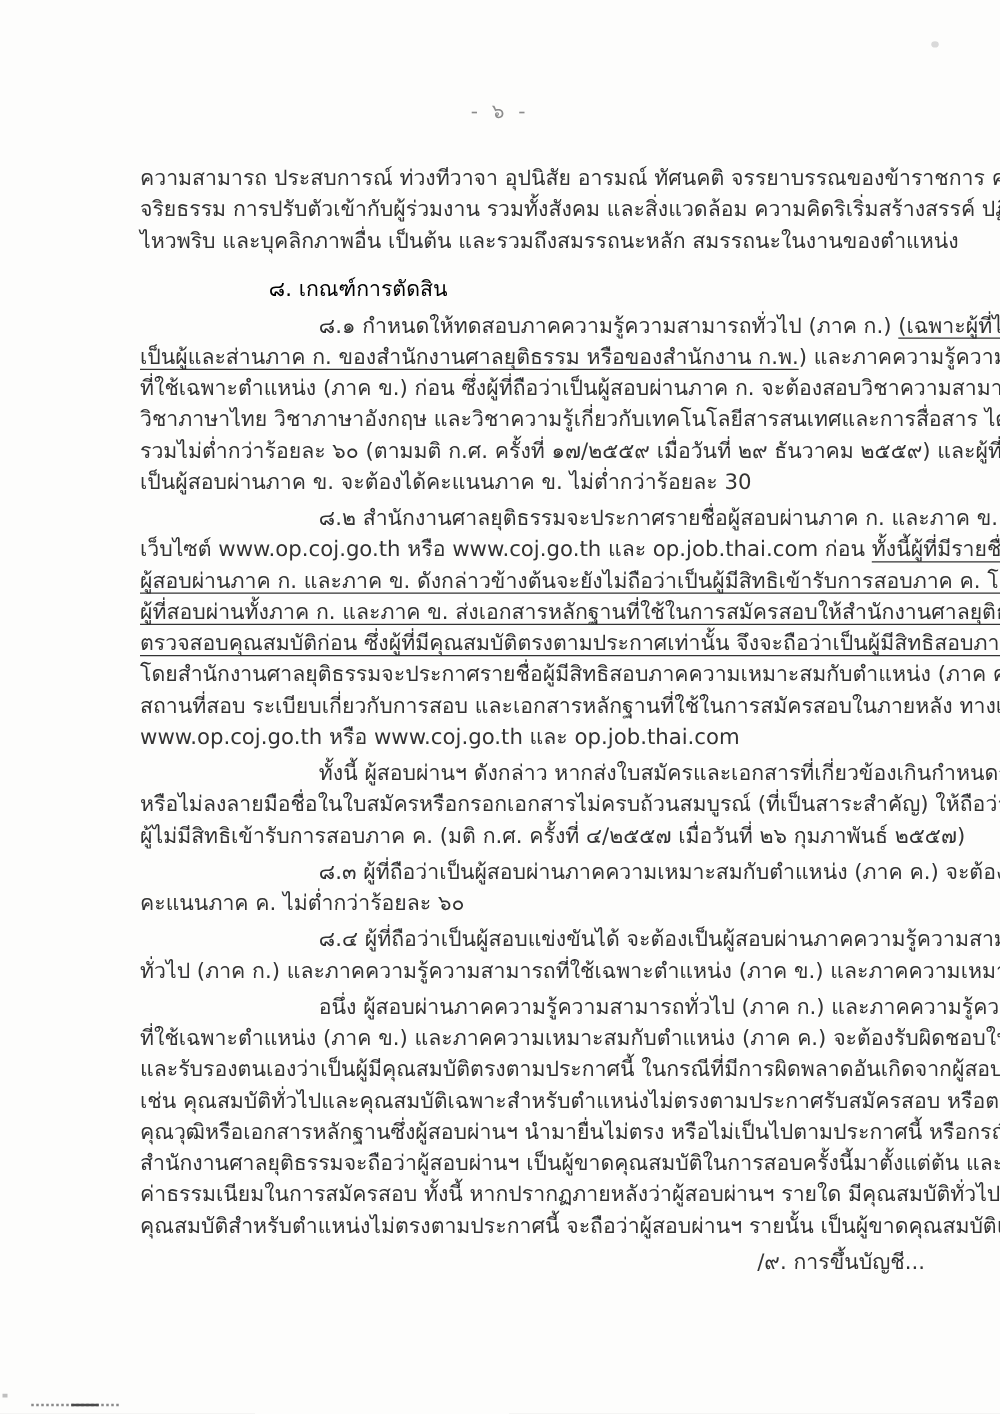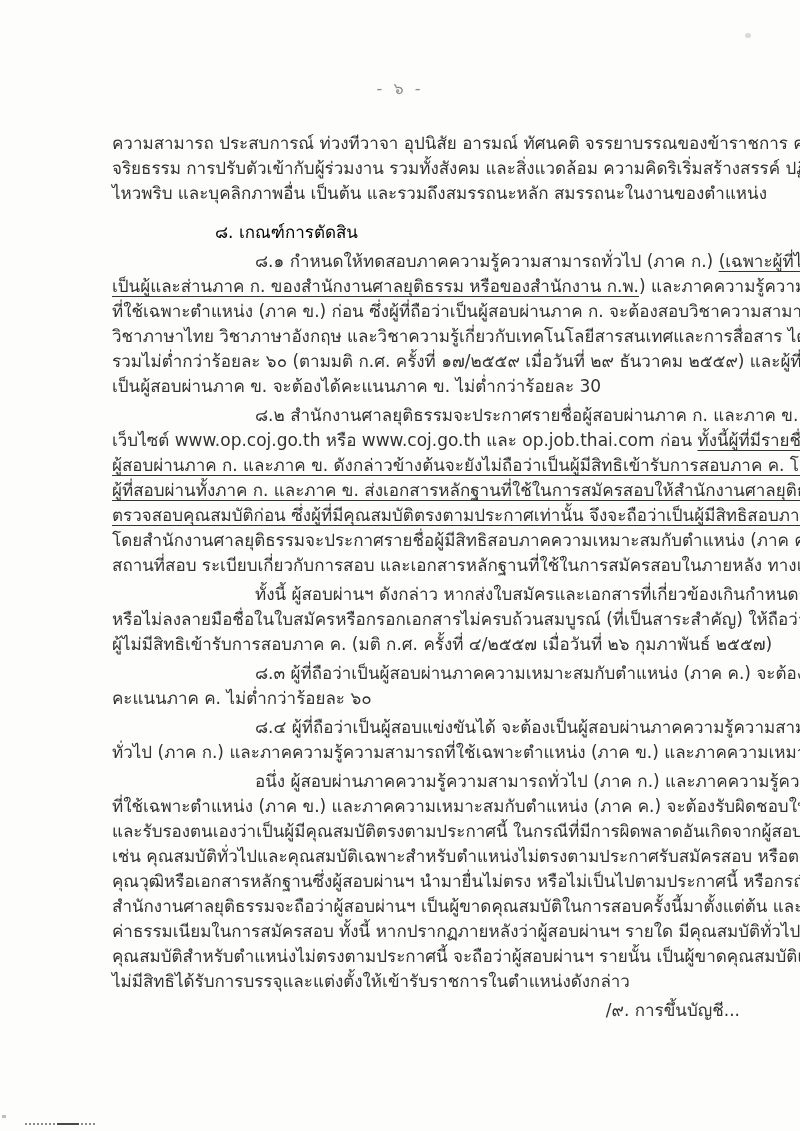--- a/index.html
+++ b/index.html
@@ -61,20 +61,21 @@
     </div>
 
     <div class="para">
       <div class="line ind"><span>๘.๒ สำนักงานศาลยุติธรรมจะประกาศรายชื่อผู้สอบผ่านภาค ก. และภาค ข. ทาง</span></div>
       <div class="line"><span>เว็บไซต์ www.op.coj.go.th หรือ www.coj.go.th และ op.job.thai.com ก่อน </span><span class="u">ทั้งนี้ผู้ที่มีรายชื่อเป็น</span></div>
       <div class="line"><span class="u">ผู้สอบผ่านภาค ก. และภาค ข. ดังกล่าวข้างต้นจะยังไม่ถือว่าเป็นผู้มีสิทธิเข้ารับการสอบภาค ค. โดยกำหนดให้</span></div>
       <div class="line"><span class="u">ผู้ที่สอบผ่านทั้งภาค ก. และภาค ข. ส่งเอกสารหลักฐานที่ใช้ในการสมัครสอบให้สำนักงานศาลยุติธรรม</span></div>
       <div class="line"><span class="u">ตรวจสอบคุณสมบัติก่อน ซึ่งผู้ที่มีคุณสมบัติตรงตามประกาศเท่านั้น จึงจะถือว่าเป็นผู้มีสิทธิสอบภาค ค. ต่อไป</span></div>
       <div class="line"><span>โดยสำนักงานศาลยุติธรรมจะประกาศรายชื่อผู้มีสิทธิสอบภาคความเหมาะสมกับตำแหน่ง (ภาค ค.) วัน เวลา</span></div>
       <div class="line"><span>สถานที่สอบ ระเบียบเกี่ยวกับการสอบ และเอกสารหลักฐานที่ใช้ในการสมัครสอบในภายหลัง ทางเว็บไซต์</span></div>
+      <div class="line"><span>www.op.coj.go.th หรือ www.coj.go.th และ op.job.thai.com</span></div>
     </div>
 
     <div class="para">
       <div class="line ind"><span>ทั้งนี้ ผู้สอบผ่านฯ ดังกล่าว หากส่งใบสมัครและเอกสารที่เกี่ยวข้องเกินกำหนดระยะเวลา</span></div>
       <div class="line"><span>หรือไม่ลงลายมือชื่อในใบสมัครหรือกรอกเอกสารไม่ครบถ้วนสมบูรณ์ (ที่เป็นสาระสำคัญ) ให้ถือว่าเป็น</span></div>
       <div class="line"><span>ผู้ไม่มีสิทธิเข้ารับการสอบภาค ค. (มติ ก.ศ. ครั้งที่ ๔/๒๕๕๗ เมื่อวันที่ ๒๖ กุมภาพันธ์ ๒๕๕๗)</span></div>
     </div>
 
     <div class="para">
       <div class="line ind"><span>๘.๓ ผู้ที่ถือว่าเป็นผู้สอบผ่านภาคความเหมาะสมกับตำแหน่ง (ภาค ค.) จะต้องได้</span></div>
@@ -88,21 +89,20 @@
 
     <div class="para">
       <div class="line ind"><span>อนึ่ง ผู้สอบผ่านภาคความรู้ความสามารถทั่วไป (ภาค ก.) และภาคความรู้ความสามารถ</span></div>
       <div class="line"><span>ที่ใช้เฉพาะตำแหน่ง (ภาค ข.) และภาคความเหมาะสมกับตำแหน่ง (ภาค ค.) จะต้องรับผิดชอบในการตรวจสอบ</span></div>
       <div class="line"><span>และรับรองตนเองว่าเป็นผู้มีคุณสมบัติตรงตามประกาศนี้ ในกรณีที่มีการผิดพลาดอันเกิดจากผู้สอบผ่านฯ</span></div>
       <div class="line"><span>เช่น คุณสมบัติทั่วไปและคุณสมบัติเฉพาะสำหรับตำแหน่งไม่ตรงตามประกาศรับสมัครสอบ หรือตรวจพบว่า</span></div>
       <div class="line"><span>คุณวุฒิหรือเอกสารหลักฐานซึ่งผู้สอบผ่านฯ นำมายื่นไม่ตรง หรือไม่เป็นไปตามประกาศนี้ หรือกรณีอื่นๆ</span></div>
       <div class="line"><span>สำนักงานศาลยุติธรรมจะถือว่าผู้สอบผ่านฯ เป็นผู้ขาดคุณสมบัติในการสอบครั้งนี้มาตั้งแต่ต้น และจะไม่คืน</span></div>
       <div class="line"><span>ค่าธรรมเนียมในการสมัครสอบ ทั้งนี้ หากปรากฏภายหลังว่าผู้สอบผ่านฯ รายใด มีคุณสมบัติทั่วไปหรือ</span></div>
       <div class="line"><span>คุณสมบัติสำหรับตำแหน่งไม่ตรงตามประกาศนี้ จะถือว่าผู้สอบผ่านฯ รายนั้น เป็นผู้ขาดคุณสมบัติและ</span></div>
-      <div class="line"><span>ไม่มีสิทธิได้รับการบรรจุและแต่งตั้งให้เข้ารับราชการในตำแหน่งดังกล่าว</span></div>
     </div>
 
     <div class="closing">/๙. การขึ้นบัญชี...</div>
 
   </div>
 
   <div class="artifact dot-tr"></div>
   <div class="artifact speck-bl"></div>
   <div class="artifact dash-bl-dotted"></div>
   <div class="artifact dash-bl-solid"></div>

